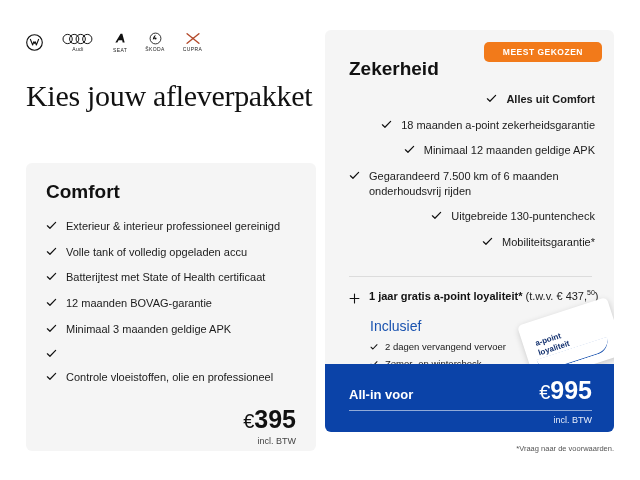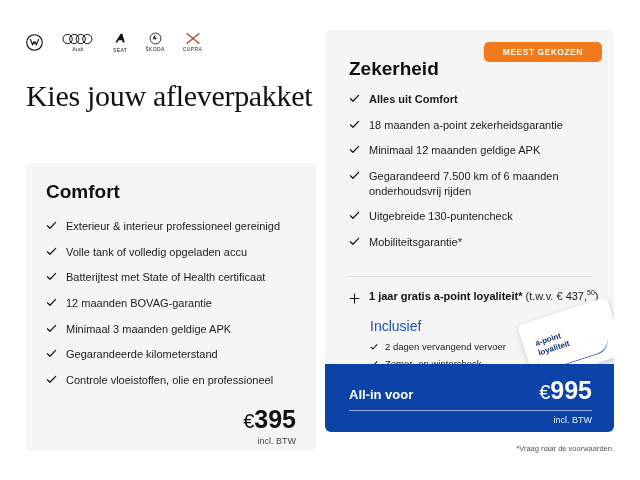--- a/index.html
+++ b/index.html
@@ -130,21 +130,21 @@
     font-size: 19px;
     font-weight: 700;
     color: #111;
   }
   .right-list {
     position: absolute;
     top: 62px; left: 24px;
     width: 246px;
     list-style: none;
   }
-  .right-list .feat { margin-bottom: 11px; }
+  .right-list .feat { margin-bottom: 11px; justify-content: flex-end; }
 
   .divider {
     position: absolute;
     left: 24px; top: 246px;
     width: 243px;
     height: 1px;
     background: #dcdcdc;
   }
 
   .loyalty {
@@ -340,21 +340,20 @@
             </svg>
           </span>
         <span>Minimaal 3 maanden geldige APK</span>
       </li>
       <li class="feat">
         <span class="check">
             <svg width="11" height="11" viewBox="0 0 12 12">
               <path d="M1.5 6.3 L4.3 9 L10.5 2.6" fill="none" stroke="#111" stroke-width="1.3" stroke-linecap="round" stroke-linejoin="round"></path>
             </svg>
           </span>
-        <span>Gegarandeerde kilometerstand</span>
       </li>
       <li class="feat">
         <span class="check">
             <svg width="11" height="11" viewBox="0 0 12 12">
               <path d="M1.5 6.3 L4.3 9 L10.5 2.6" fill="none" stroke="#111" stroke-width="1.3" stroke-linecap="round" stroke-linejoin="round"></path>
             </svg>
           </span>
         <span>Controle vloeistoffen, olie en professioneel</span>
       </li>
     </ul>

